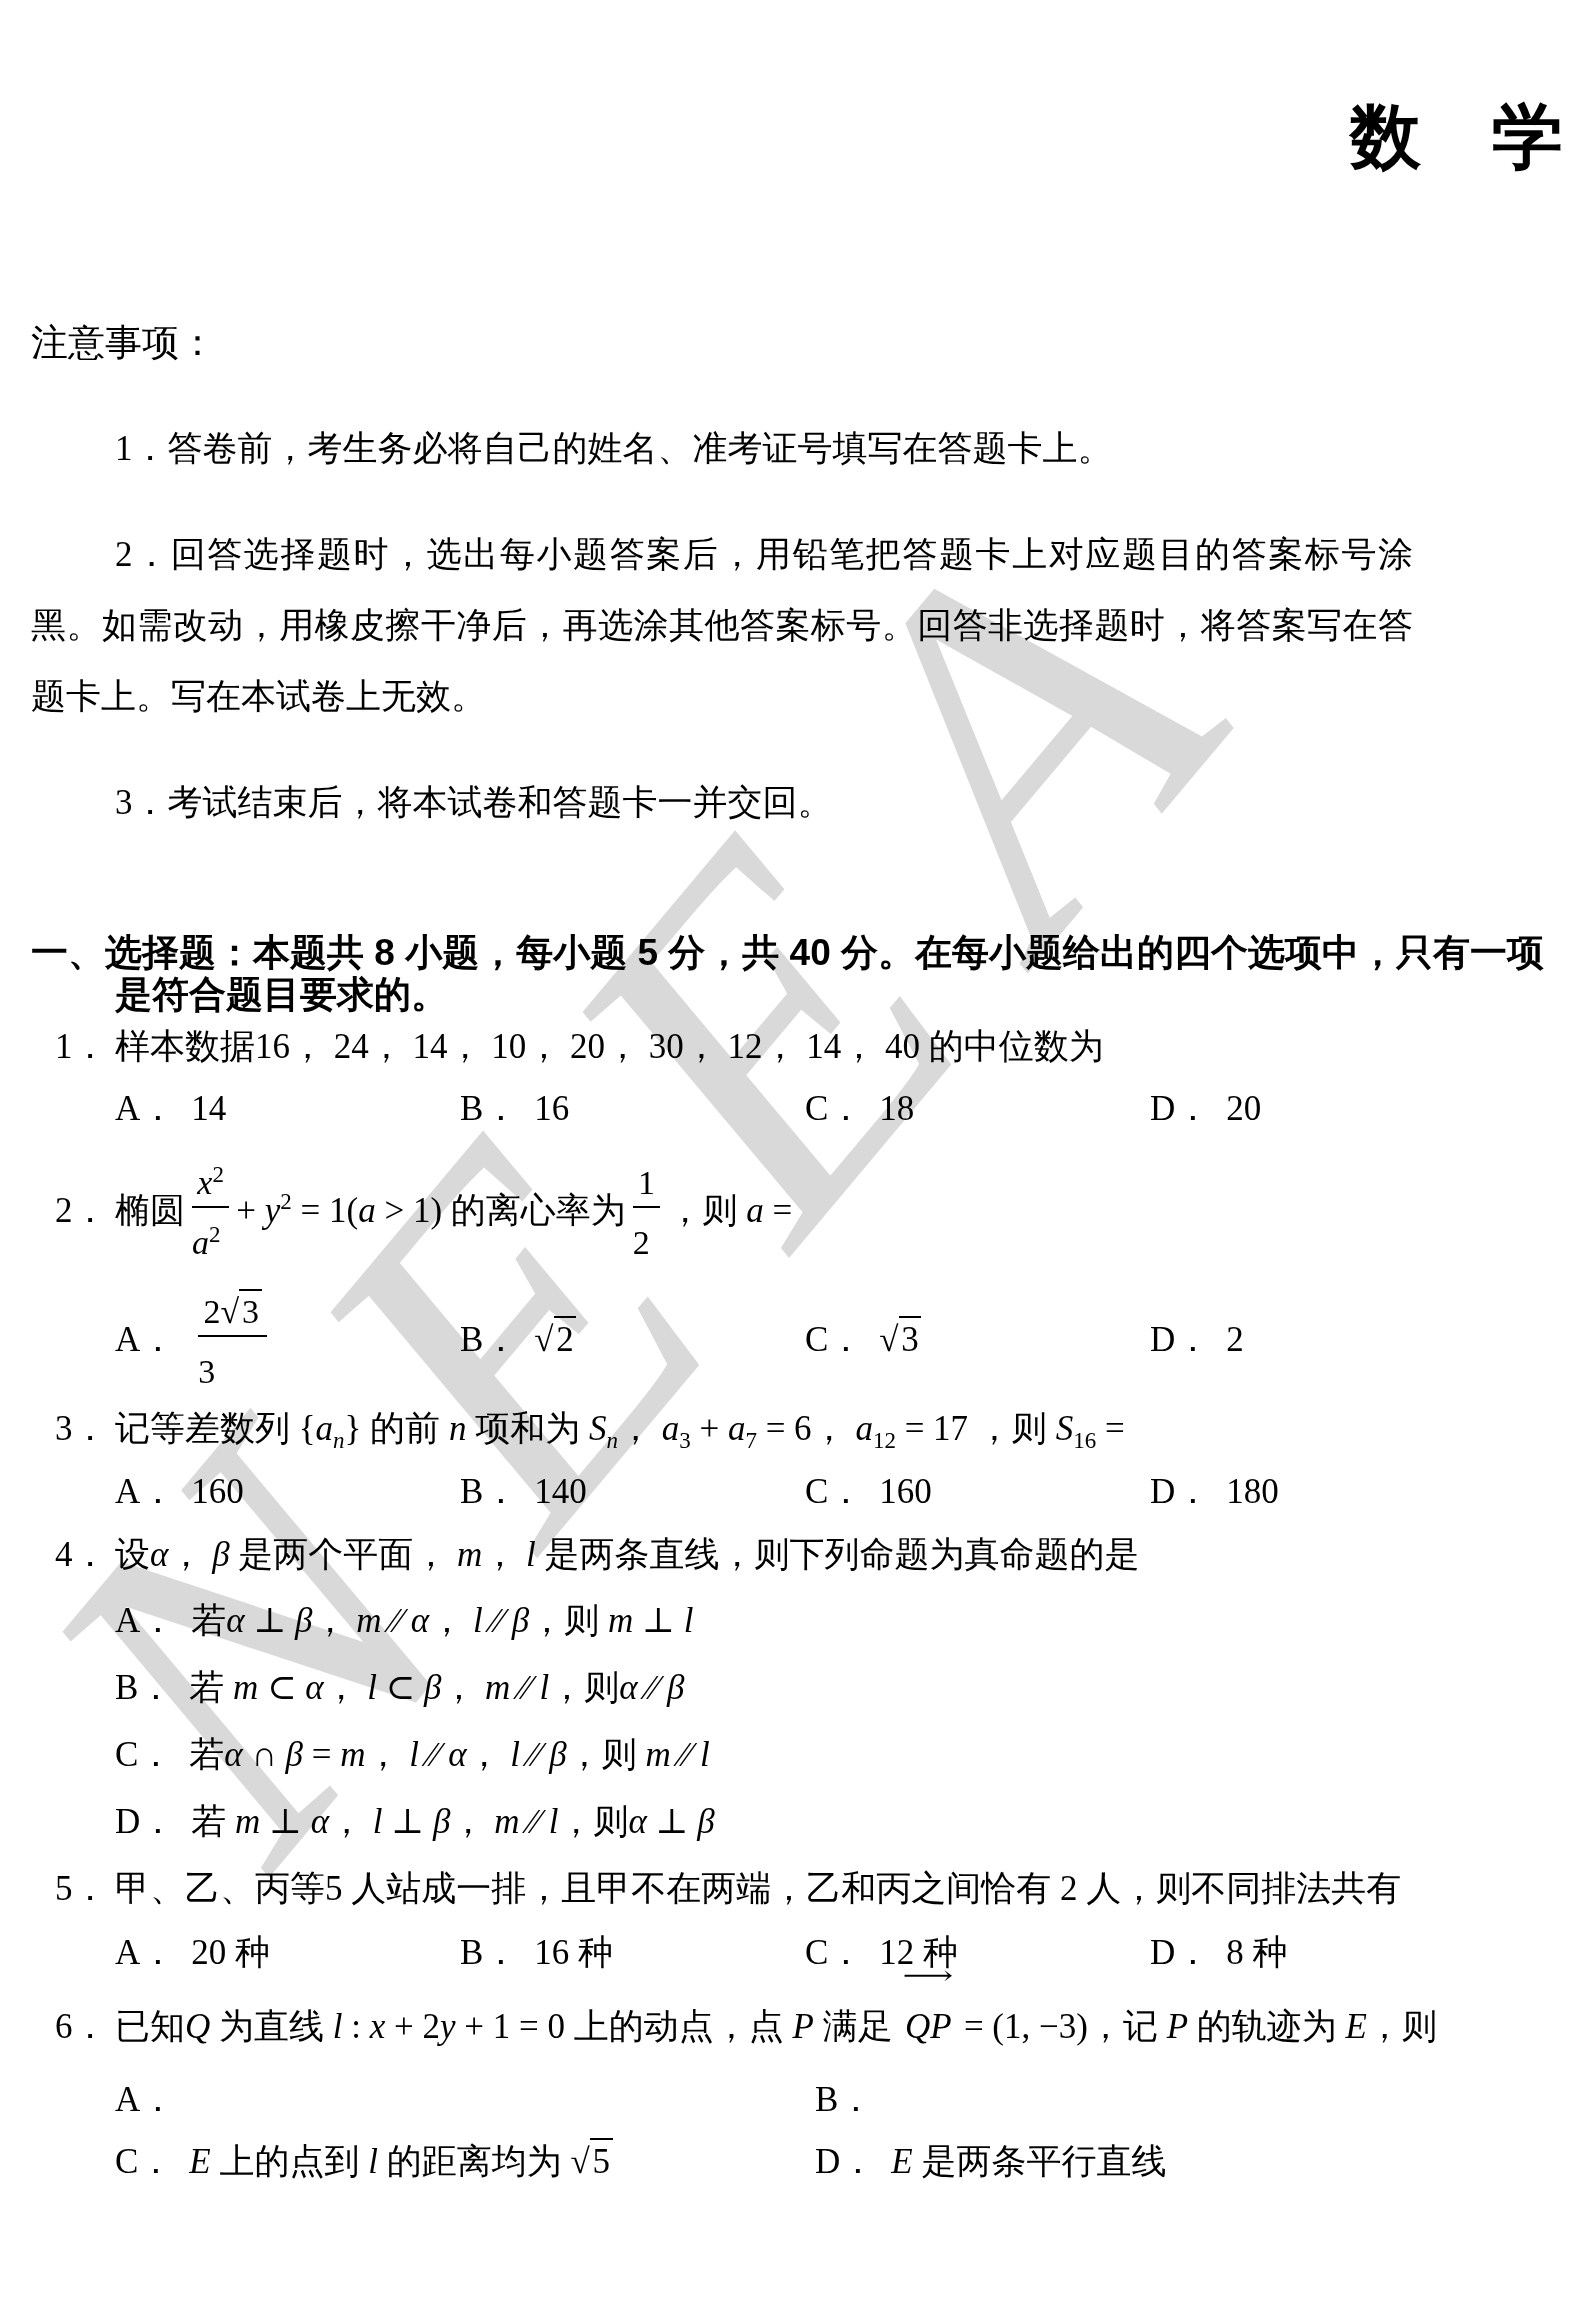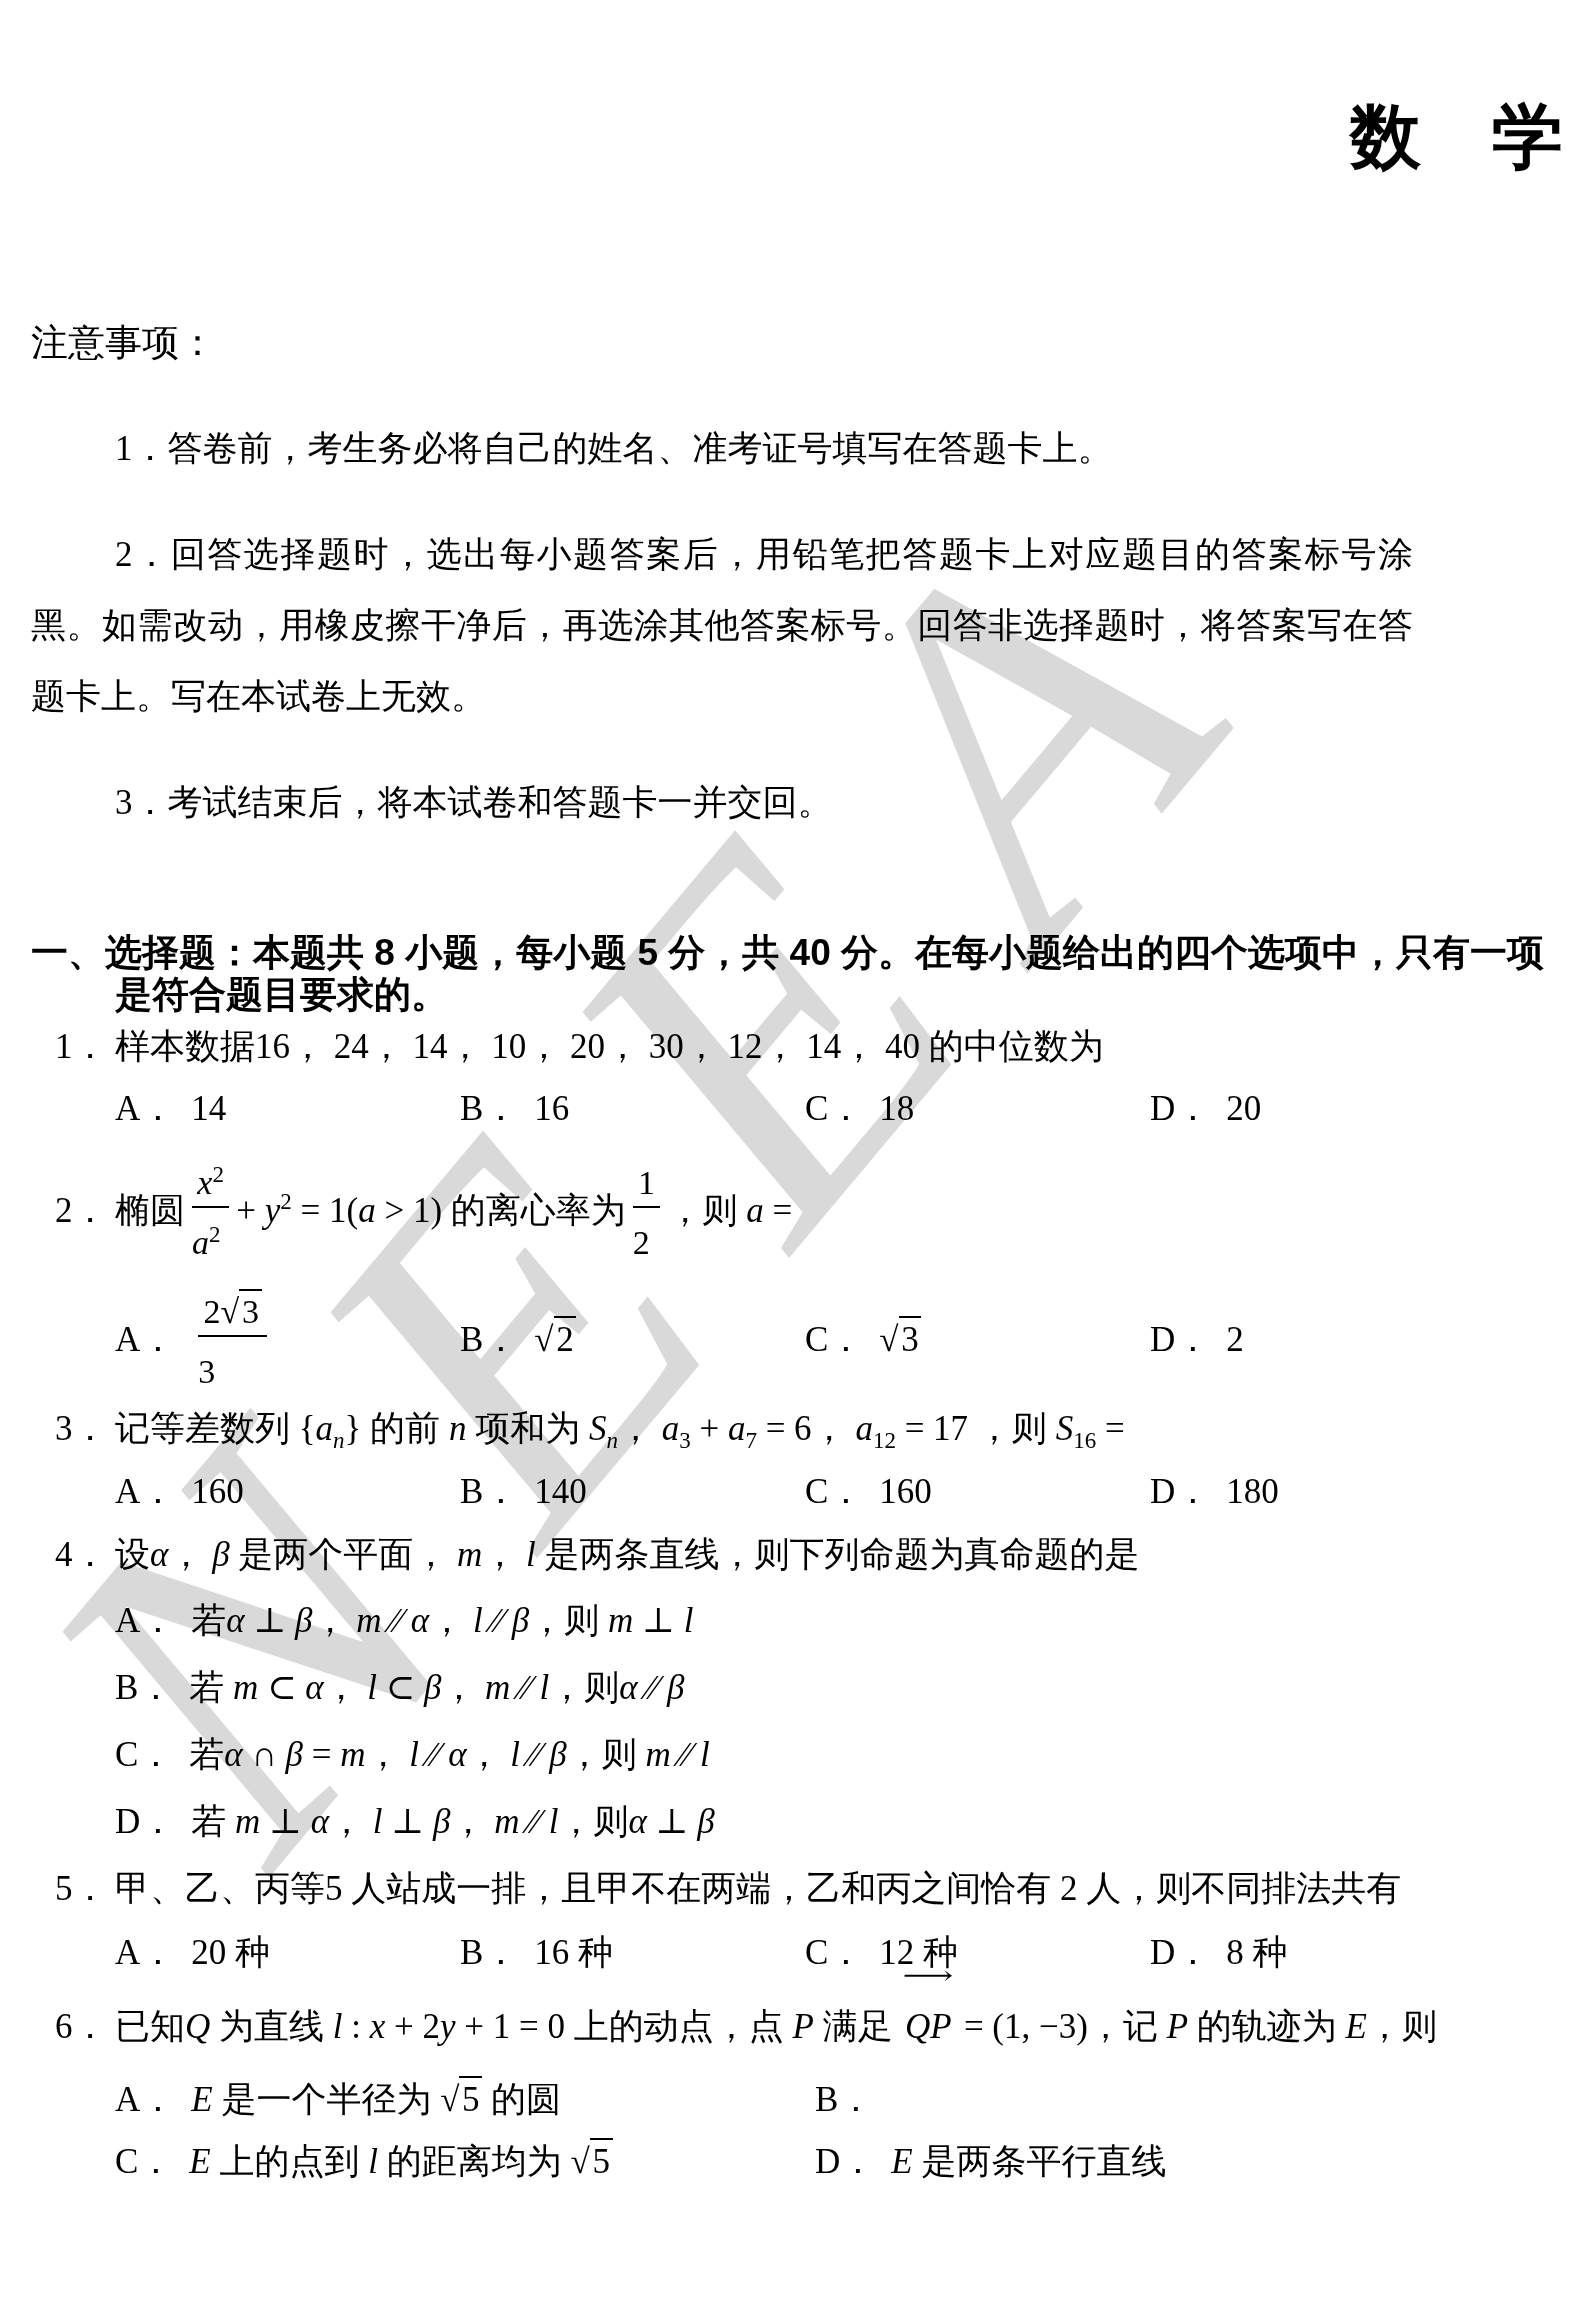--- a/index.html
+++ b/index.html
@@ -229,21 +229,20 @@
     </div>
 
     <div class="q">
       <div class="stem lh96">
         <span class="qno">6．</span>
         <span>已知<i>Q</i> 为直线 <i>l</i> : <i>x</i> + 2<i>y</i> + 1 = 0 上的动点，点 <i>P</i> 满足 <span class="vec"><span class="vec-arrow">⟶</span><i>QP</i></span> = (1, −3)，记 <i>P</i> 的轨迹为 <i>E</i>，则</span>
       </div>
       <div class="opts cols2 lh76">
         <span class="opt">
             <span class="olabel">A．</span>
-            <span><i>E</i> 是一个半径为 <span class="sqrt">√<span class="rad">5</span></span> 的圆</span>
           </span>
         <span class="opt">
             <span class="olabel">B．</span>
           </span>
       </div>
       <div class="opts cols2 lh76">
         <span class="opt">
             <span class="olabel">C．</span>
             <span><i>E</i> 上的点到 <i>l</i> 的距离均为 <span class="sqrt">√<span class="rad">5</span></span></span>
           </span>

